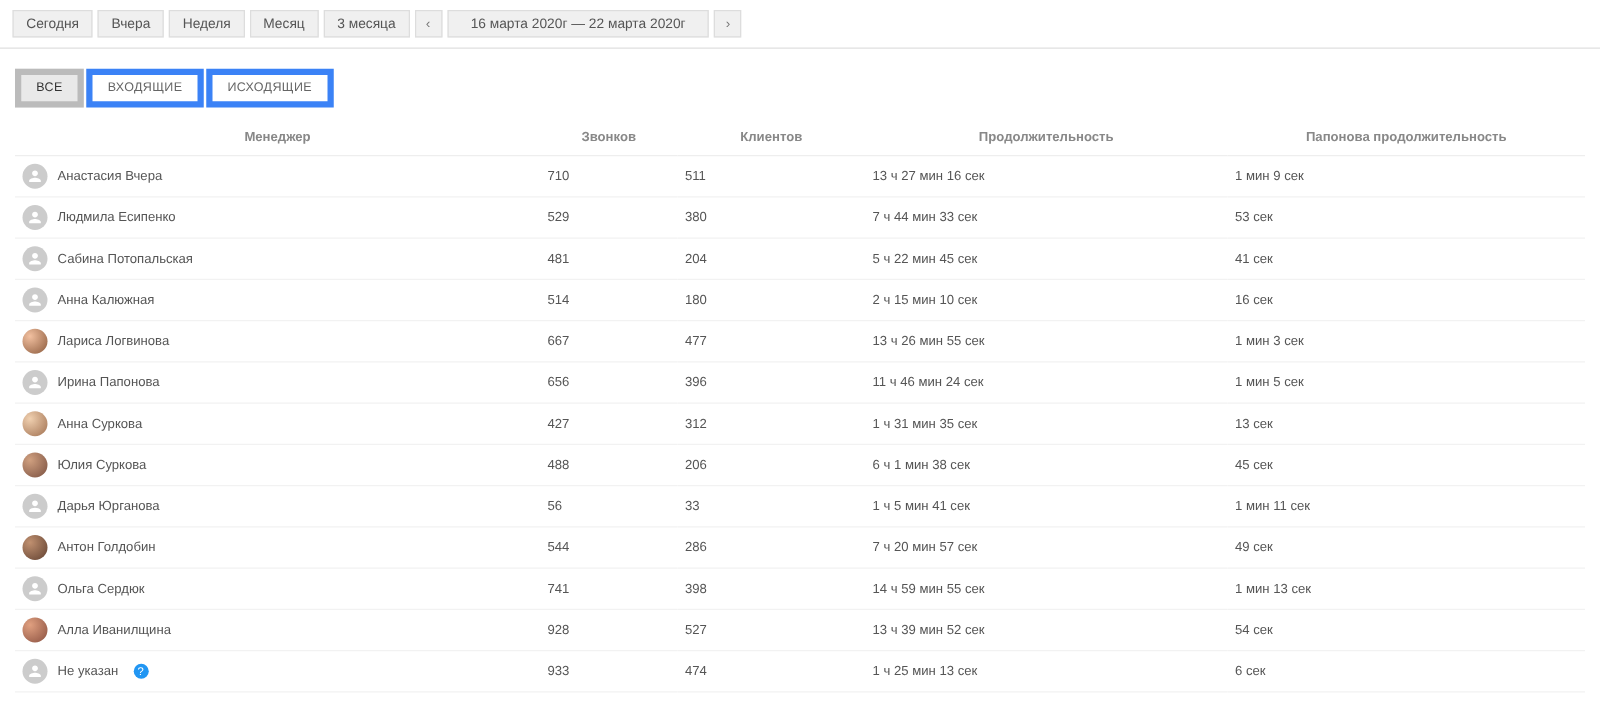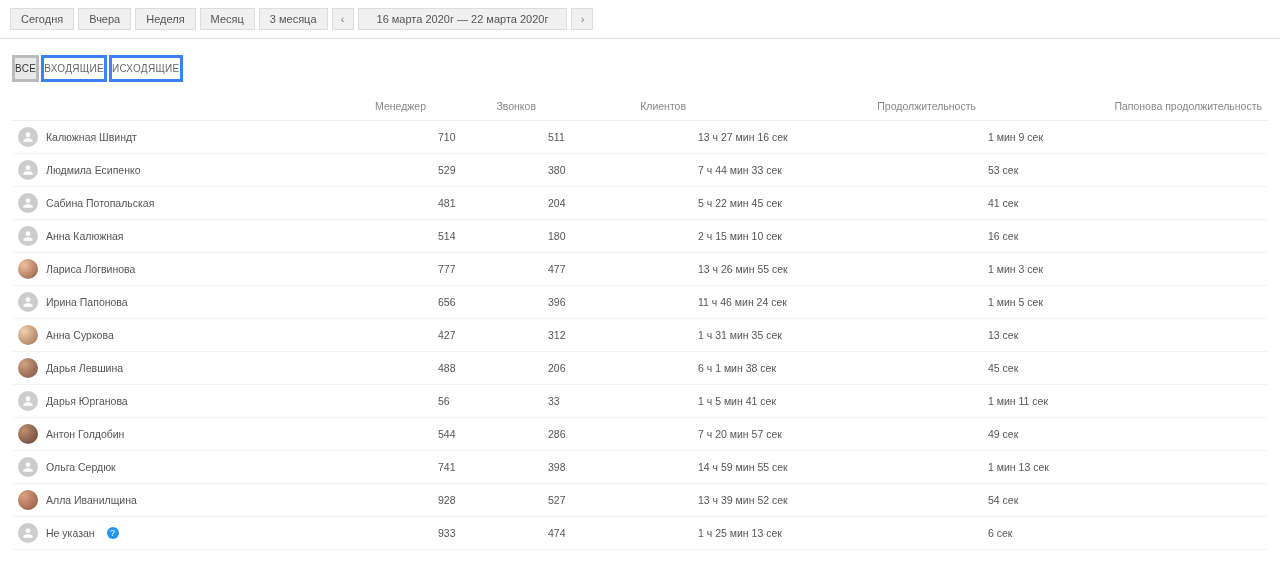--- a/index.html
+++ b/index.html
@@ -4,24 +4,24 @@
 <style>
   * { box-sizing: border-box; margin: 0; padding: 0; }
   body { font-family: Arial, Helvetica, sans-serif; font-size: 11px; color: #333; background: #f5f5f5; }
   .page { width: 1280px; background: #fff; }
   .toolbar { padding: 8px 10px; display: flex; gap: 4px; border-bottom: 1px solid #e0e0e0; }
   .tb-btn { background: #f0f0f0; border: 1px solid #ddd; padding: 4px 10px; font-size: 11px; cursor: pointer; color: #555; }
   .tb-arrow { background: #f0f0f0; border: 1px solid #ddd; width: 22px; height: 22px; display: inline-flex; align-items: center; justify-content: center; cursor: pointer; color: #777; }
   .tb-range { background: #f0f0f0; border: 1px solid #ddd; padding: 4px 18px; font-size: 11px; color: #555; }
   .content { padding: 10px 12px 20px 12px; }
   .tabs { display: flex; gap: 2px; margin-bottom: 10px; margin-top: 6px; }
-  .tab { background: #fff; border: 3px solid #3b82f6; padding: 5px 0; font-size: 10px; cursor: pointer; color: #666; letter-spacing: 0.3px; text-align: center; }
+  .tab { background: #fff; border: 5px solid #3b82f6; padding: 5px 12px; font-size: 10px; cursor: pointer; color: #666; letter-spacing: 0.3px; text-align: center; }
   .tab.active { background: #e9e9e9; border-color: #bbb; color: #333; }
   table { width: 100%; border-collapse: collapse; }
-  th { text-align: right; font-weight: normal; color: #888; font-size: 10.5px; padding: 8px 6px; border-bottom: 1px solid #eee; }
+  th { text-align: center; font-weight: bold; color: #888; font-size: 10.5px; padding: 8px 6px; border-bottom: 1px solid #eee; }
   td { padding: 6px 6px; border-bottom: 1px solid #f2f2f2; font-size: 10.5px; color: #555; vertical-align: middle; }
   .mgr-cell { display: flex; align-items: center; gap: 8px; }
   .avatar { width: 20px; height: 20px; border-radius: 50%; background: #ccc; display: inline-flex; align-items: center; justify-content: center; flex-shrink: 0; }
   .avatar svg { width: 14px; height: 14px; fill: #fff; }
   .avatar.photo1 { background: radial-gradient(circle at 30% 30%, #f2c0a0, #8b5a3c); }
   .avatar.photo2 { background: radial-gradient(circle at 30% 30%, #e0b090, #6b4a3c); }
   .avatar.photo3 { background: radial-gradient(circle at 30% 30%, #f0d0b0, #a07050); }
   .avatar.photo4 { background: radial-gradient(circle at 30% 30%, #d0a080, #7a5040); }
   .avatar.photo5 { background: radial-gradient(circle at 30% 30%, #c09070, #604030); }
   .avatar.photo6 { background: radial-gradient(circle at 30% 30%, #e0a080, #8a5040); }
@@ -70,21 +70,21 @@
       </thead>
       <tbody id="rows-body">
           <tr>
             <td>
               <div class="mgr-cell">
                 <span class="avatar">
                   <svg viewBox="0 0 24 24">
                     <path d="M12 12c2.2 0 4-1.8 4-4s-1.8-4-4-4-4 1.8-4 4 1.8 4 4 4zm0 2c-2.7 0-8 1.3-8 4v2h16v-2c0-2.7-5.3-4-8-4z"></path>
                   </svg>
                 </span>
-                <span>Калюжная Швиндт</span>
+                <span>Анастасия Вчера</span>
               </div>
             </td>
             <td>710</td>
             <td>511</td>
             <td>13 ч 27 мин 16 сек</td>
             <td>1 мин 9 сек</td>
           </tr>
           <tr>
             <td>
               <div class="mgr-cell">
@@ -133,21 +133,21 @@
             <td>2 ч 15 мин 10 сек</td>
             <td>16 сек</td>
           </tr>
           <tr>
             <td>
               <div class="mgr-cell">
                 <span class="avatar photo1"></span>
                 <span>Лариса Логвинова</span>
               </div>
             </td>
-            <td>777</td>
+            <td>667</td>
             <td>477</td>
             <td>13 ч 26 мин 55 сек</td>
             <td>1 мин 3 сек</td>
           </tr>
           <tr>
             <td>
               <div class="mgr-cell">
                 <span class="avatar">
                   <svg viewBox="0 0 24 24">
                     <path d="M12 12c2.2 0 4-1.8 4-4s-1.8-4-4-4-4 1.8-4 4 1.8 4 4 4zm0 2c-2.7 0-8 1.3-8 4v2h16v-2c0-2.7-5.3-4-8-4z"></path>
@@ -170,21 +170,21 @@
             </td>
             <td>427</td>
             <td>312</td>
             <td>1 ч 31 мин 35 сек</td>
             <td>13 сек</td>
           </tr>
           <tr>
             <td>
               <div class="mgr-cell">
                 <span class="avatar photo4"></span>
-                <span>Дарья Левшина</span>
+                <span>Юлия Суркова</span>
               </div>
             </td>
             <td>488</td>
             <td>206</td>
             <td>6 ч 1 мин 38 сек</td>
             <td>45 сек</td>
           </tr>
           <tr>
             <td>
               <div class="mgr-cell">

